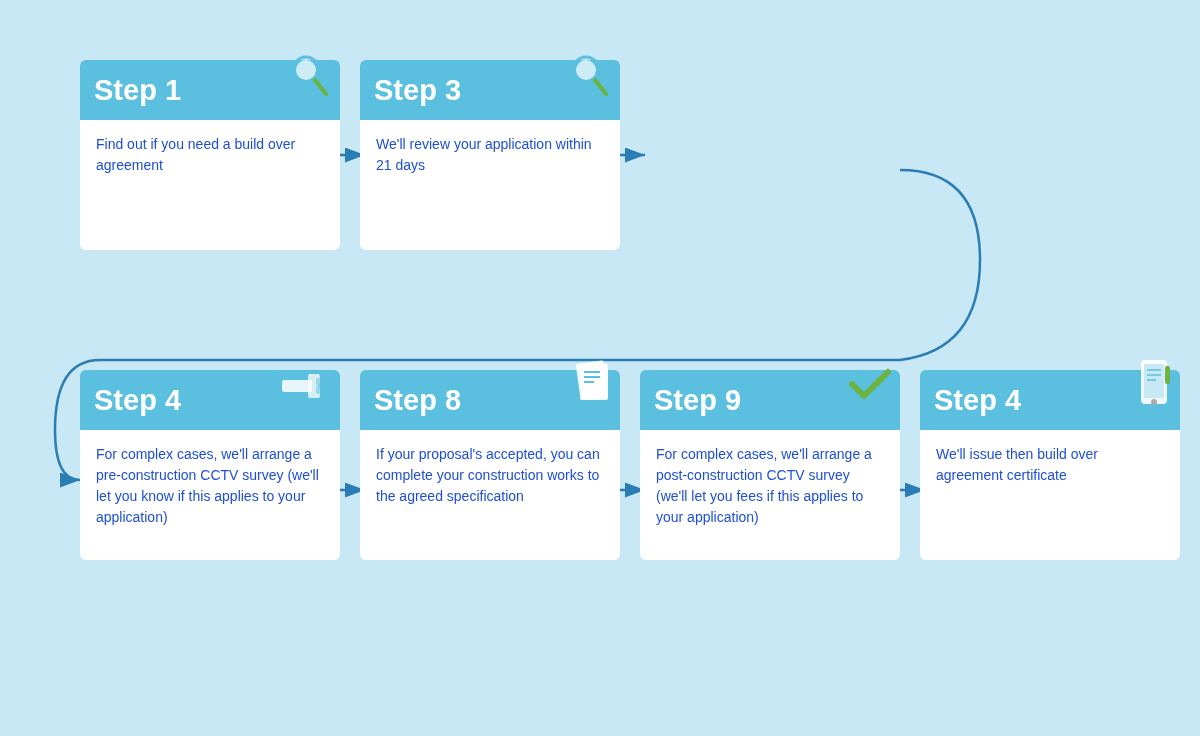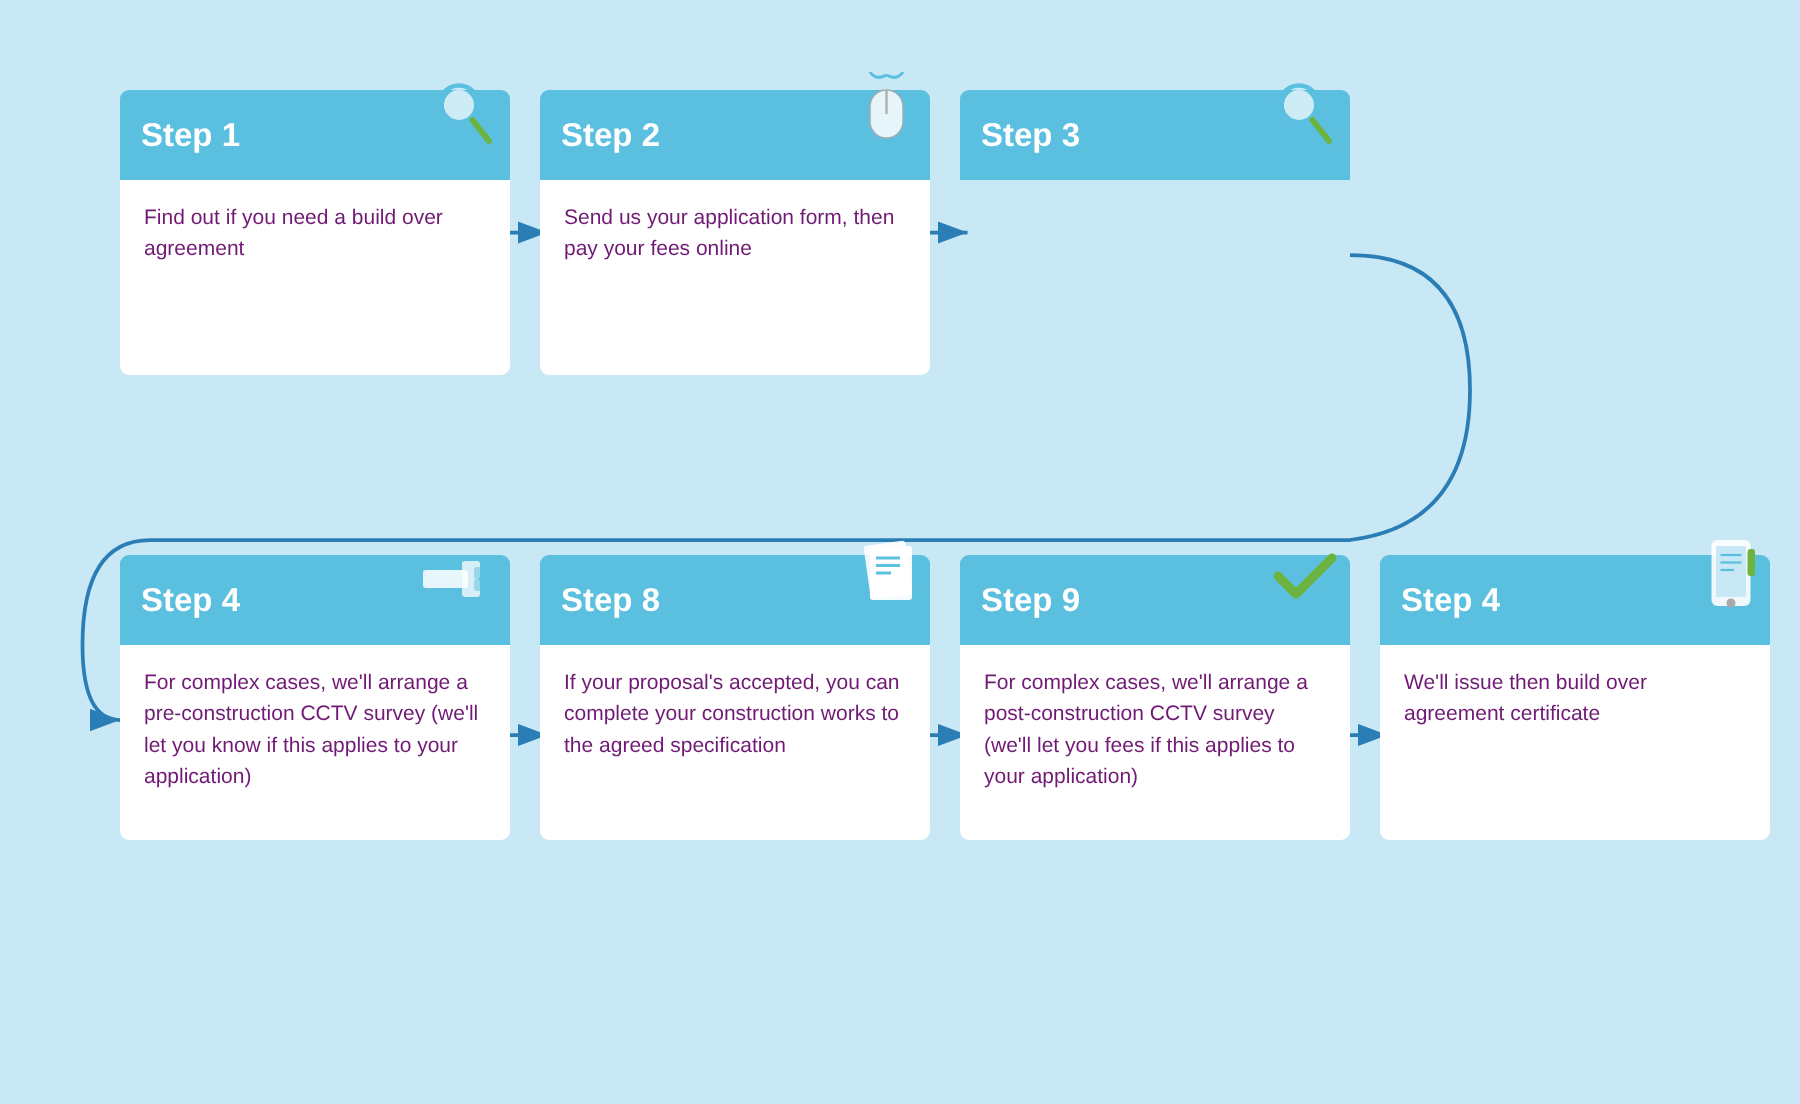--- a/index.html
+++ b/index.html
@@ -47,34 +47,34 @@
       border-radius: 6px 6px 0 0;
       padding: 10px 14px 10px 14px;
       display: flex;
       align-items: center;
       position: relative;
       height: 60px;
     }
 
     .step-title {
       color: white;
-      font-size: 22px;
+      font-size: 29px;
       font-weight: bold;
       text-align: right;
     }
 
     .step-body {
       background-color: white;
       border-radius: 0 0 6px 6px;
       padding: 14px 16px;
       min-height: 130px;
     }
 
     .step-body p {
-      color: #701a75;
+      color: #1d4ed8;
       font-size: 14px;
       line-height: 1.5;
     }
 
     
     .connector-svg {
       position: absolute;
       top: 0;
       left: 0;
       width: 1200px;
@@ -127,51 +127,35 @@
             <circle cx="18" cy="18" r="10" fill="white" opacity="0.7"></circle>
             <line x1="27" y1="28" x2="38" y2="42" stroke="#6db33f" stroke-width="4" stroke-linecap="round"></line>
           </svg>
         </div>
       </div>
       <div class="step-body">
         <p>Find out if you need a build over agreement</p>
       </div>
     </div>
 
-    <div class="step-block">
-      <div class="step-header">
-        <span class="step-title">Step 2</span>
-
-        <div style="position:absolute; right:10px; top:-12px;">
-          <svg width="38" height="50" viewBox="0 0 38 50">
-
-            <rect x="8" y="12" width="22" height="32" rx="11" fill="white" opacity="0.85" stroke="#aaa" stroke-width="1"></rect>
-            <line x1="19" y1="12" x2="19" y2="28" stroke="#aaa" stroke-width="1.5"></line>
-
-            <path d="M19 2 Q26 6 30 0" stroke="#5bbfdf" stroke-width="2" fill="none"></path>
-            <path d="M19 2 Q12 6 8 0" stroke="#5bbfdf" stroke-width="2" fill="none"></path>
-          </svg>
-        </div>
-      </div>
-      <div class="step-body">
-        <p>Send us your application form, then pay your fees online</p>
-      </div>
-    </div>
 
     <div class="step-block">
       <div class="step-header">
         <span class="step-title">Step 3</span>
 
         <div style="position:absolute; right:10px; top:-8px;">
           <svg width="42" height="48" viewBox="0 0 42 48">
             <circle cx="18" cy="18" r="13" fill="none" stroke="#5bbfdf" stroke-width="3"></circle>
             <circle cx="18" cy="18" r="10" fill="white" opacity="0.7"></circle>
             <line x1="27" y1="28" x2="38" y2="42" stroke="#6db33f" stroke-width="4" stroke-linecap="round"></line>
           </svg>
         </div>
+      </div>
+      <div class="step-body">
+        <p>We'll review your application within 21 days</p>
       </div>
     </div>
 
   </div>
 
   <div class="row2">
 
     <div class="step-block">
       <div class="step-header">
         <span class="step-title">Step 4</span>

